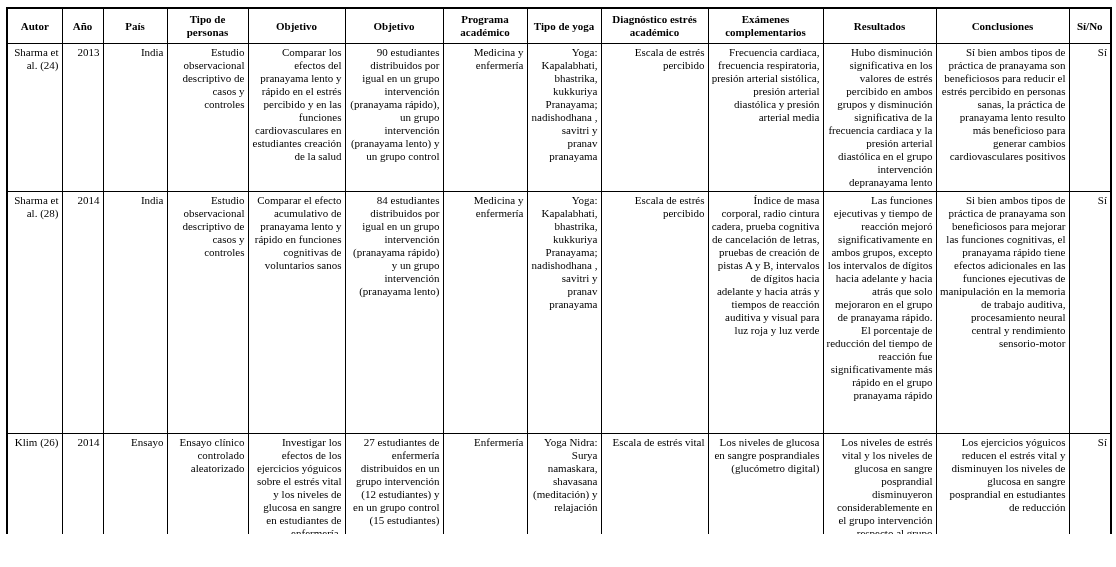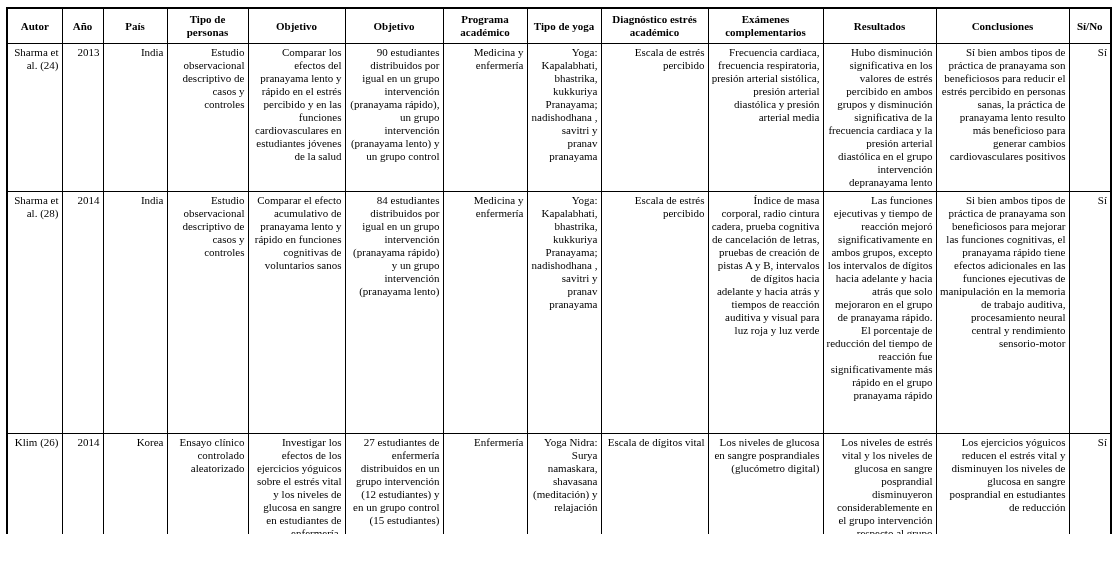--- a/index.html
+++ b/index.html
@@ -79,21 +79,21 @@
           <th>Conclusiones</th>
           <th>Sí/No</th>
         </tr>
     </thead>
     <tbody id="table-body">
         <tr style="height: 145px;">
           <td>Sharma et al. (24)</td>
           <td>2013</td>
           <td>India</td>
           <td>Estudio observacional descriptivo de casos y controles</td>
-          <td>Comparar los efectos del pranayama lento y rápido en el estrés percibido y en las funciones cardiovasculares en estudiantes jóvenes de la salud</td>
+          <td>Comparar los efectos del pranayama lento y rápido en el estrés percibido y en las funciones cardiovasculares en estudiantes creación de la salud</td>
           <td>90 estudiantes distribuidos por igual en un grupo intervención (pranayama rápido), un grupo intervención (pranayama lento) y un grupo control</td>
           <td>Medicina y enfermería</td>
           <td>Yoga: Kapalabhati, bhastrika, kukkuriya Pranayama; nadishodhana , savitri y pranav pranayama</td>
           <td>Escala de estrés percibido</td>
           <td>Frecuencia cardiaca, frecuencia respiratoria, presión arterial sistólica, presión arterial diastólica y presión arterial media</td>
           <td>Hubo disminución significativa en los valores de estrés percibido en ambos grupos y disminución significativa de la frecuencia cardiaca y la presión arterial diastólica en el grupo intervención depranayama lento</td>
           <td>Sí bien ambos tipos de práctica de pranayama son beneficiosos para reducir el estrés percibido en personas sanas, la práctica de pranayama lento resulto más beneficioso para generar cambios cardiovasculares positivos</td>
           <td>Sí</td>
         </tr>
         <tr style="height: 242px;">
@@ -107,27 +107,27 @@
           <td>Yoga: Kapalabhati, bhastrika, kukkuriya Pranayama; nadishodhana , savitri y pranav pranayama</td>
           <td>Escala de estrés percibido</td>
           <td>Índice de masa corporal, radio cintura cadera, prueba cognitiva de cancelación de letras, pruebas de creación de pistas A y B, intervalos de dígitos hacia adelante y hacia atrás y tiempos de reacción auditiva y visual para luz roja y luz verde</td>
           <td>Las funciones ejecutivas y tiempo de reacción mejoró significativamente en ambos grupos, excepto los intervalos de dígitos hacia adelante y hacia atrás que solo mejoraron en el grupo de pranayama rápido. El porcentaje de reducción del tiempo de reacción fue significativamente más rápido en el grupo pranayama rápido</td>
           <td>Si bien ambos tipos de práctica de pranayama son beneficiosos para mejorar las funciones cognitivas, el pranayama rápido tiene efectos adicionales en las funciones ejecutivas de manipulación en la memoria de trabajo auditiva, procesamiento neural central y rendimiento sensorio-motor</td>
           <td>Sí</td>
         </tr>
         <tr style="height: 130px;">
           <td>Klim (26)</td>
           <td>2014</td>
-          <td>Korea</td>
+          <td>Ensayo</td>
           <td>Ensayo clínico controlado aleatorizado</td>
           <td>Investigar los efectos de los ejercicios yóguicos sobre el estrés vital y los niveles de glucosa en sangre en estudiantes de enfermería.</td>
           <td>27 estudiantes de enfermería distribuidos en un grupo intervención (12 estudiantes) y en un grupo control (15 estudiantes)</td>
           <td>Enfermería</td>
           <td>Yoga Nidra: Surya namaskara, shavasana (meditación) y relajación</td>
-          <td>Escala de dígitos vital</td>
+          <td>Escala de estrés vital</td>
           <td>Los niveles de glucosa en sangre posprandiales (glucómetro digital)</td>
           <td>Los niveles de estrés vital y los niveles de glucosa en sangre posprandial disminuyeron considerablemente en el grupo intervención respecto al grupo respecto</td>
           <td>Los ejercicios yóguicos reducen el estrés vital y disminuyen los niveles de glucosa en sangre posprandial en estudiantes de reducción</td>
           <td>Sí</td>
         </tr>
       </tbody>
   </table>
 </div>
 
 </body></html>

